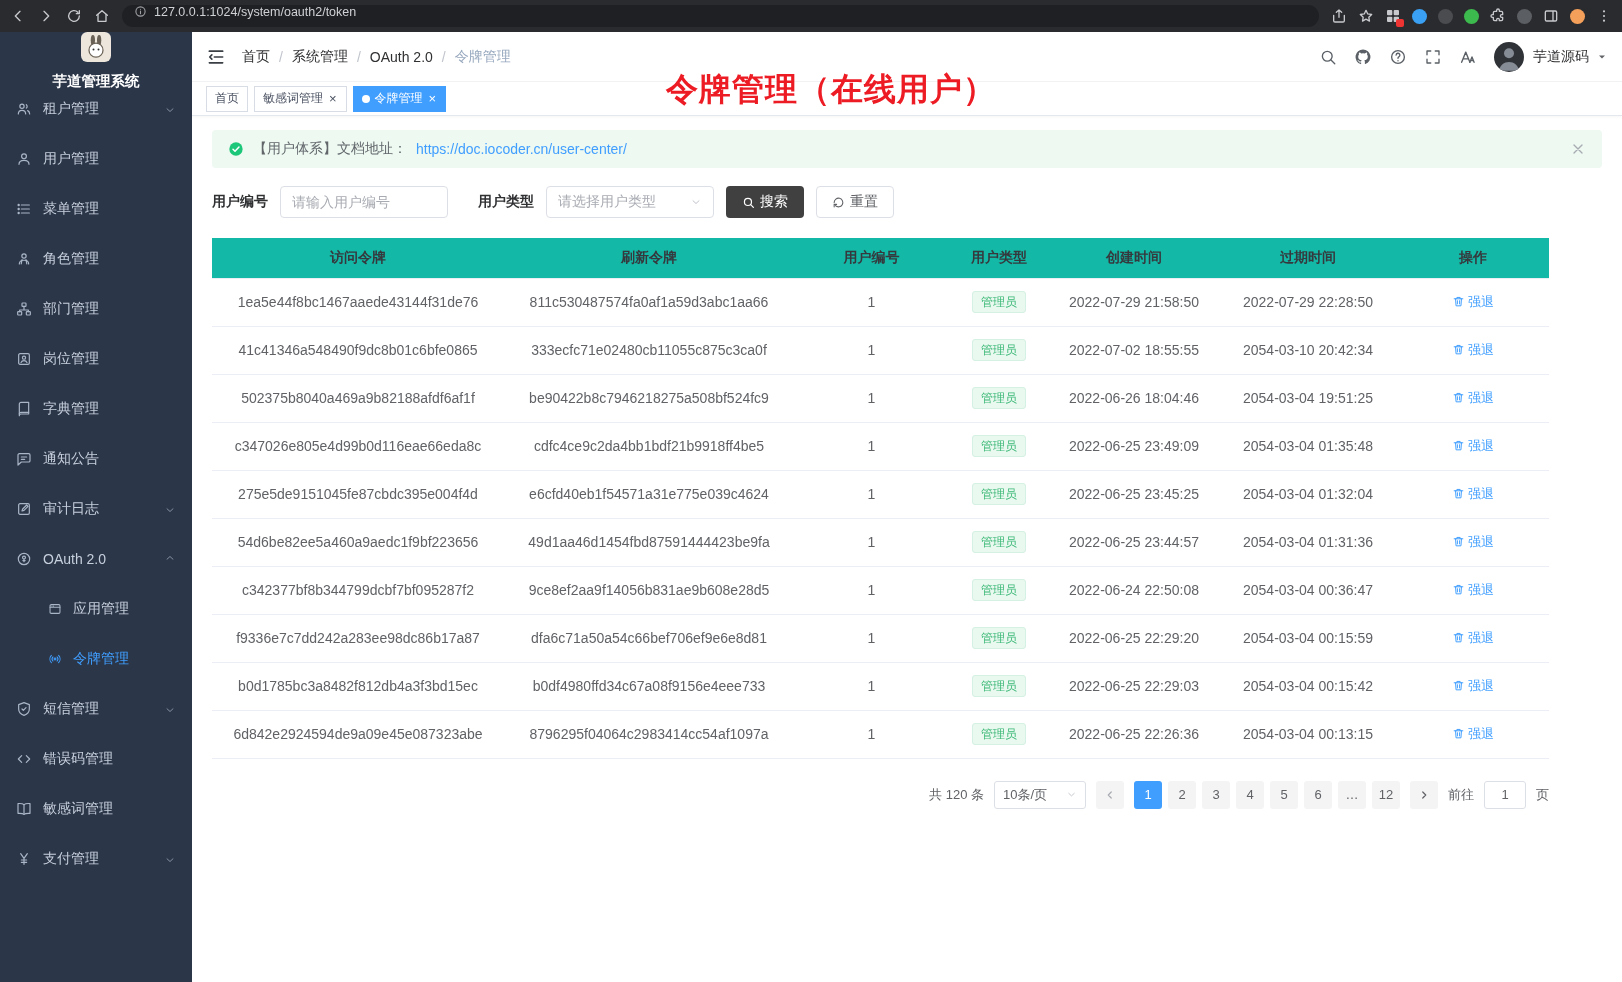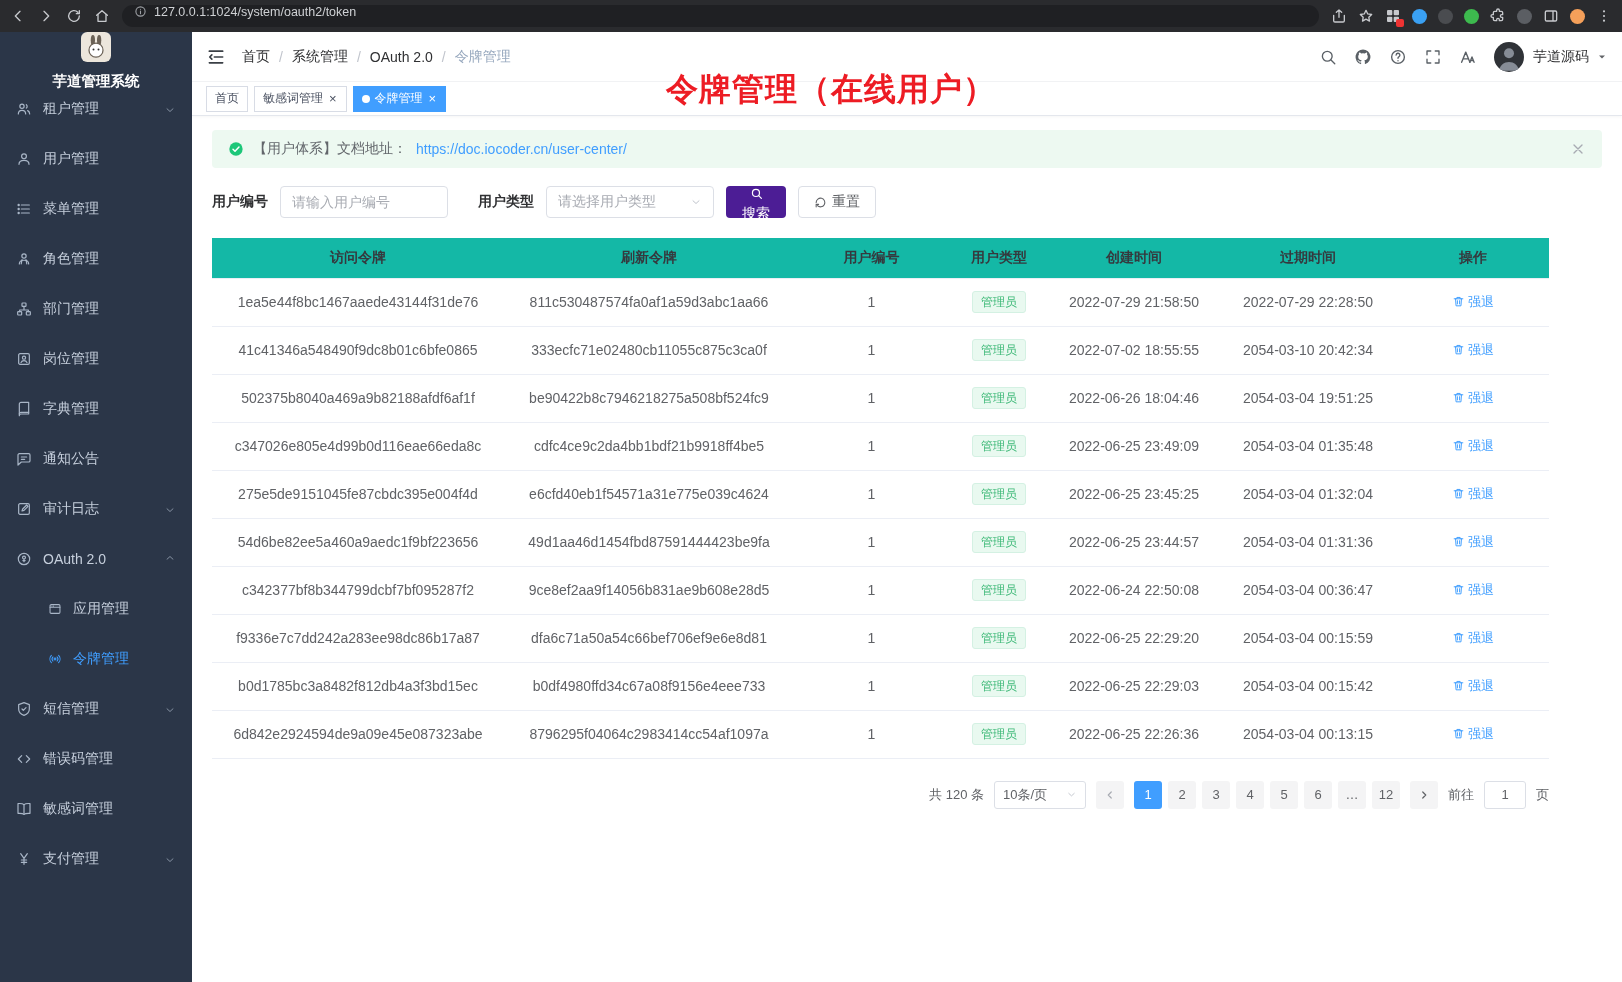--- a/index.html
+++ b/index.html
@@ -65,21 +65,21 @@
 
   .filter { margin-top:18px; display:flex; align-items:center; font-size:14px; }
   .f-label { font-weight:700; color:#303133; margin-right:12px; white-space:nowrap; }
   .text-input { width:168px; height:32px; border:1px solid #dcdfe6; border-radius:4px; padding:0 11px; font-size:14px; color:#606266; outline:none; background:#fff; }
   .text-input::placeholder { color:#a8abb2; }
   .f-gap { width:30px; }
   .select { width:168px; height:32px; border:1px solid #dcdfe6; border-radius:4px; display:flex; align-items:center; justify-content:space-between; padding:0 11px; color:#a8abb2; font-size:14px; background:#fff; cursor:pointer; }
   .select .icon { width:12px; height:12px; color:#c0c4cc; }
   .btn { height:32px; border-radius:4px; display:inline-flex; align-items:center; gap:5px; font-size:14px; padding:0 15px; cursor:pointer; border:1px solid transparent; margin-left:12px; white-space:nowrap; }
   .btn .icon { width:13px; height:13px; }
-  .btn.primary { background:#4c1d95; color:#fff;flex-direction:column; }
+  .btn.primary { background:#404040; color:#fff; }
   .btn.plain { background:#fff; border-color:#dcdfe6; color:#606266; }
 
   .table-wrap { margin-top:20px; }
   table { width:1337px; border-collapse:collapse; table-layout:fixed; }
   th { height:40px; background:#14b8a6; font-size:14px; font-weight:700; color:#35393e; border-bottom:1px solid #ebeef5; text-align:center; }
   td { height:48px; text-align:center; font-size:14px; color:#606266; border-bottom:1px solid #ebeef5; white-space:nowrap; overflow:hidden; }
   .badge { display:inline-block; height:22px; line-height:20px; padding:0 8px; font-size:12px; color:#3cb876; background:#e9f9f0; border:1px solid #d4f1e3; border-radius:3px; }
   .action { color:#409eff; font-size:13px; display:inline-flex; align-items:center; gap:3px; cursor:pointer; }
   .action .icon { width:13px; height:13px; }
 

